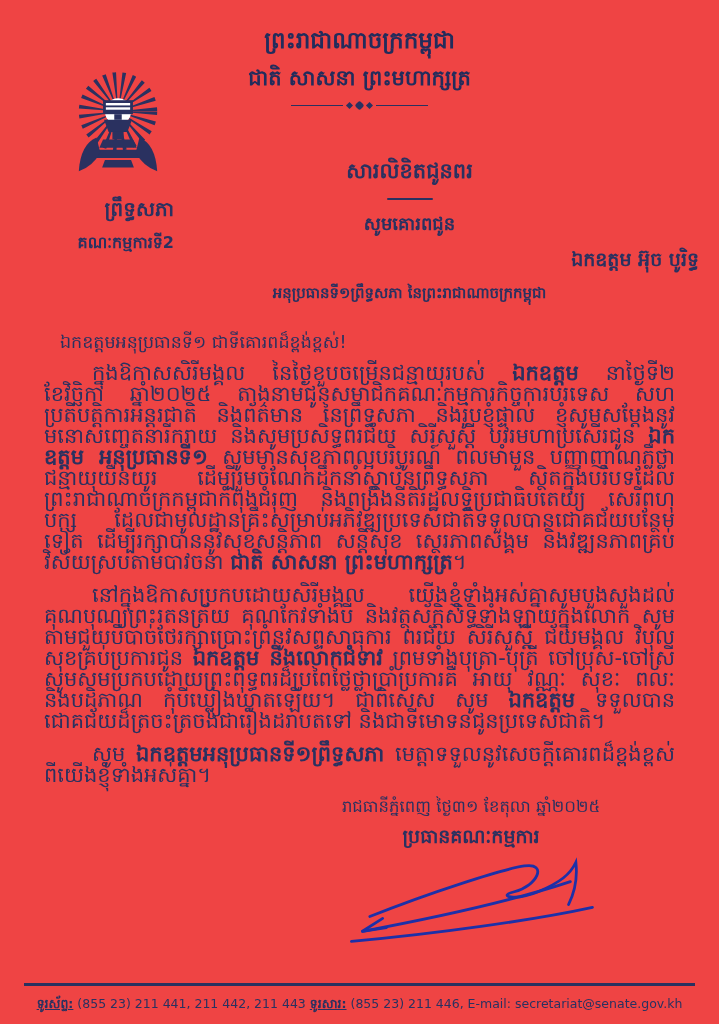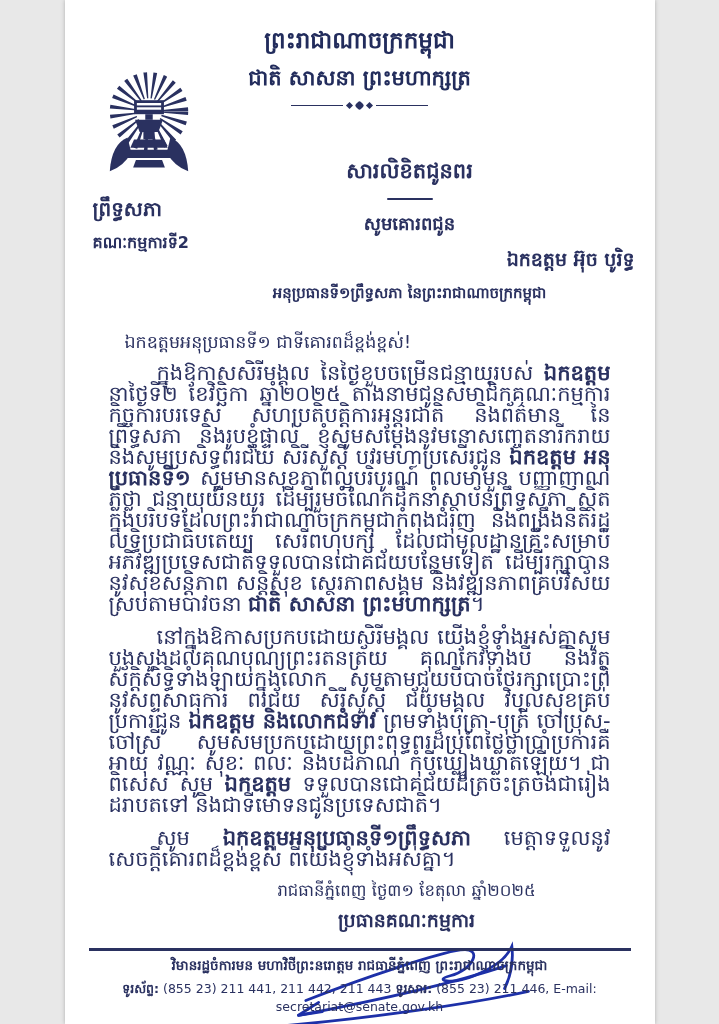--- a/index.html
+++ b/index.html
@@ -1,39 +1,39 @@
 <!DOCTYPE html>
 <html lang="km"><head>
 <meta charset="utf-8">
 <style>
   * { margin:0; padding:0; box-sizing:border-box; }
   html,body { background:#e8e8e8; }
   .page {
     position:relative;
-    width:590px; height:1024px;
+    width:719px; height:1024px;
     margin:0 auto;
-    background:#ffffff;
+    background:#ef4444;
     color:#2a3160;
     font-family:"DejaVu Sans", sans-serif;
     overflow:hidden;
     box-shadow:0 0 4px rgba(0,0,0,.25);
   }
   .b { font-weight:bold; }
 
   
   .kh-header { padding-top:26px; text-align:center; }
   .kingdom-line { font-size:23px; font-weight:bold; color:#222c5c; }
   .motto-line   { font-size:21px; font-weight:bold; color:#222c5c; margin-top:5px; }
   .ornament { display:flex; align-items:center; justify-content:center; gap:4px; margin-top:7px; }
   .ornament .rule { width:52px; border-top:1.5px solid #2a3160; }
   .ornament .dia  { width:5px; height:5px; background:#2a3160; transform:rotate(45deg); }
   .ornament .dia.big { width:7px; height:7px; border-radius:2px; }
 
   
-  .emblem-block { position:absolute; left:28px; top:70px; width:130px; text-align:left; }
+  .emblem-block { position:absolute; left:44px; top:70px; width:130px; text-align:right; }
   .emblem-org { font-size:20px; font-weight:bold; margin-top:0px; }
   .emblem-commission { font-size:16px; font-weight:bold; margin-top:6px; white-space:nowrap; }
 
   
   .title-block { margin-top:48px; text-align:center; padding-left:120px; padding-right:20px; }
   .doc-type { font-size:21px; font-weight:bold; }
   .mini-rule { width:46px; border-top:2.5px solid #2a3160; margin:10px auto 12px auto; border-radius:2px; }
   .salute-to { font-size:18px; font-weight:bold; }
   .recipient-name { font-size:19px; font-weight:bold; margin-top:8px;text-align:right; }
   .recipient-title { font-size:15px; font-weight:bold; margin-top:8px; }
@@ -52,21 +52,21 @@
 
   
   .footer {
     position:absolute; left:24px; right:24px; bottom:10px;
     border-top:3px solid #2a3160;
     padding-top:6px;
     text-align:center;
   }
   .footer-address { font-size:13.5px; font-weight:bold; }
   .footer-contact { font-size:12.5px; margin-top:4px; }
-  .footer-contact .lbl { font-weight:bold; }
+  .footer-contact .lbl { font-weight:bold;text-decoration:underline; }
 </style>
 </head>
 <body>
 
 <div class="page">
 
   <div class="kh-header">
     <div class="kingdom-line">ព្រះរាជាណាចក្រកម្ពុជា</div>
     <div class="motto-line">ជាតិ សាសនា ព្រះមហាក្សត្រ</div>
     <div class="ornament">
@@ -124,21 +124,20 @@
           <path d="M248 30 C182 52 86 72 22 84"></path>
           <path d="M22 84 L44 70 M22 84 L48 80"></path>
           <path d="M10 95 C100 87 208 72 272 58"></path>
         </g>
       </svg>
     </div>
 
   </div>
 
   <div class="footer">
-    <div class="footer-address">វិមានរដ្ឋចំការមន មហាវិថីព្រះនរោត្តម រាជធានីភ្នំពេញ ព្រះរាជាណាចក្រកម្ពុជា</div>
     <div class="footer-contact">
       <span class="lbl">ទូរស័ព្ទ:</span>
       <span>(855 23) 211 441, 211 442, 211 443</span>
       <span class="lbl">ទូរសារ:</span>
       <span>(855 23) 211 446, E-mail: secretariat@senate.gov.kh</span>
     </div>
   </div>
 
 </div>
 

